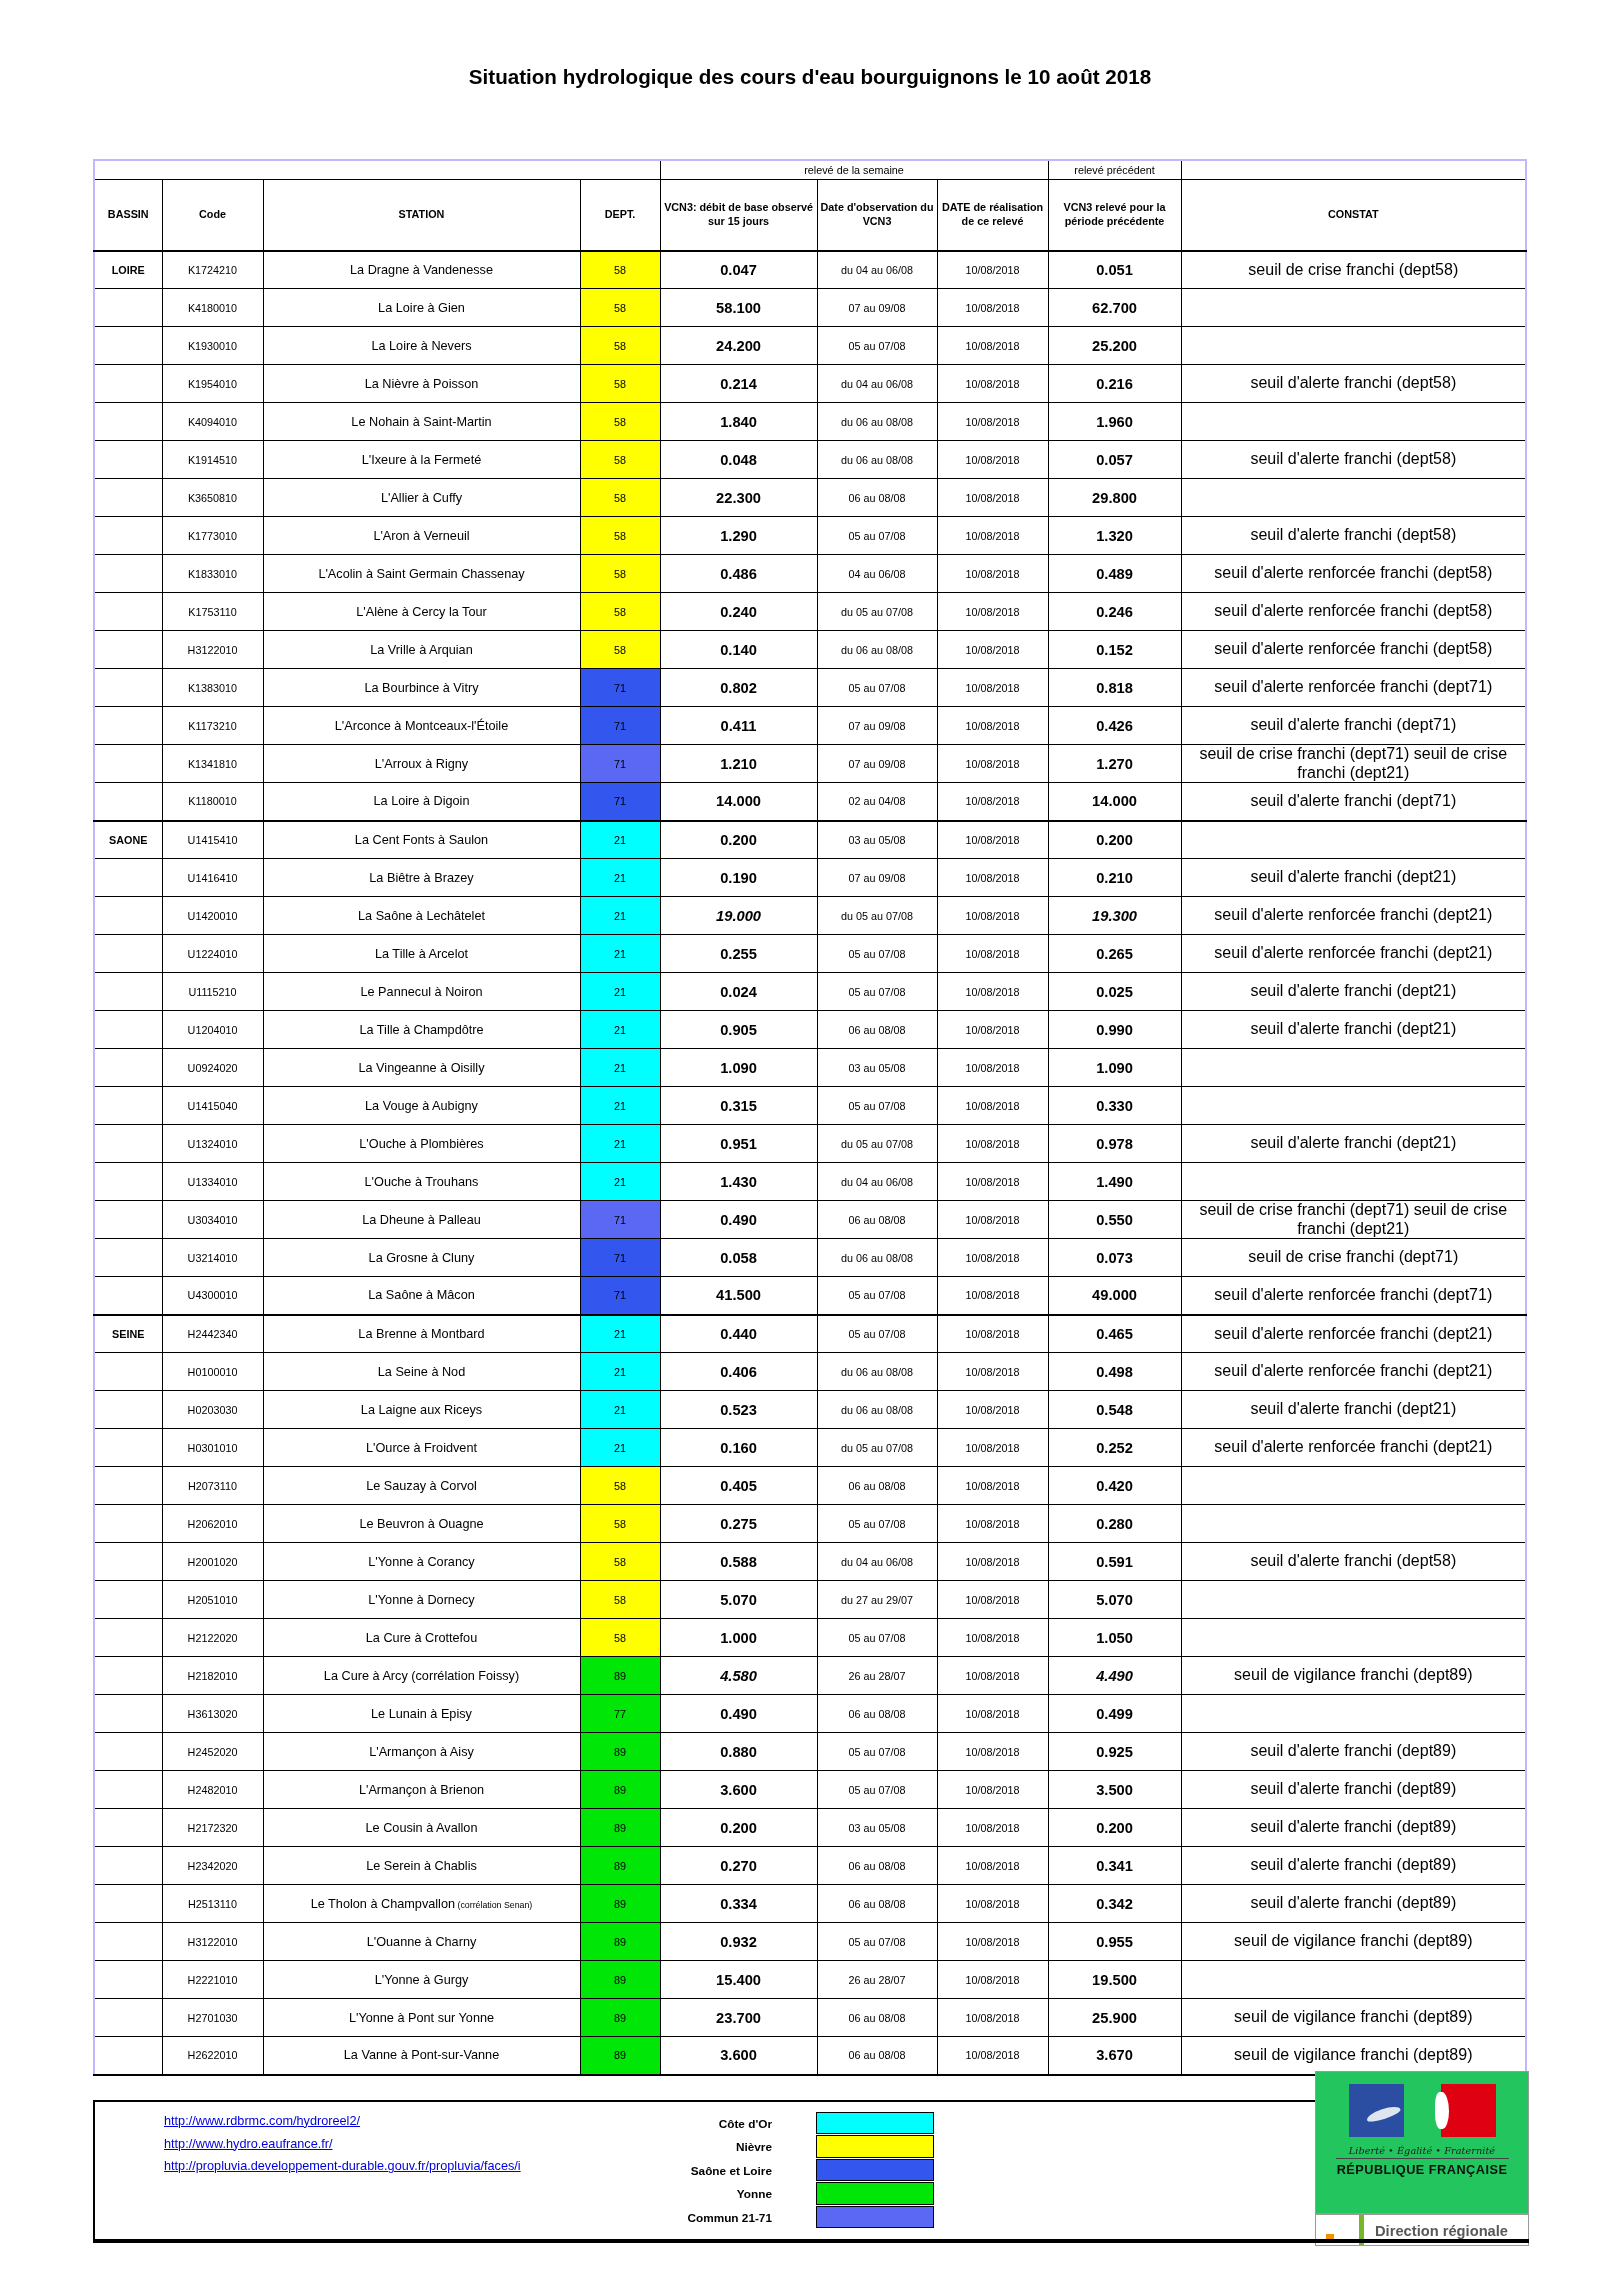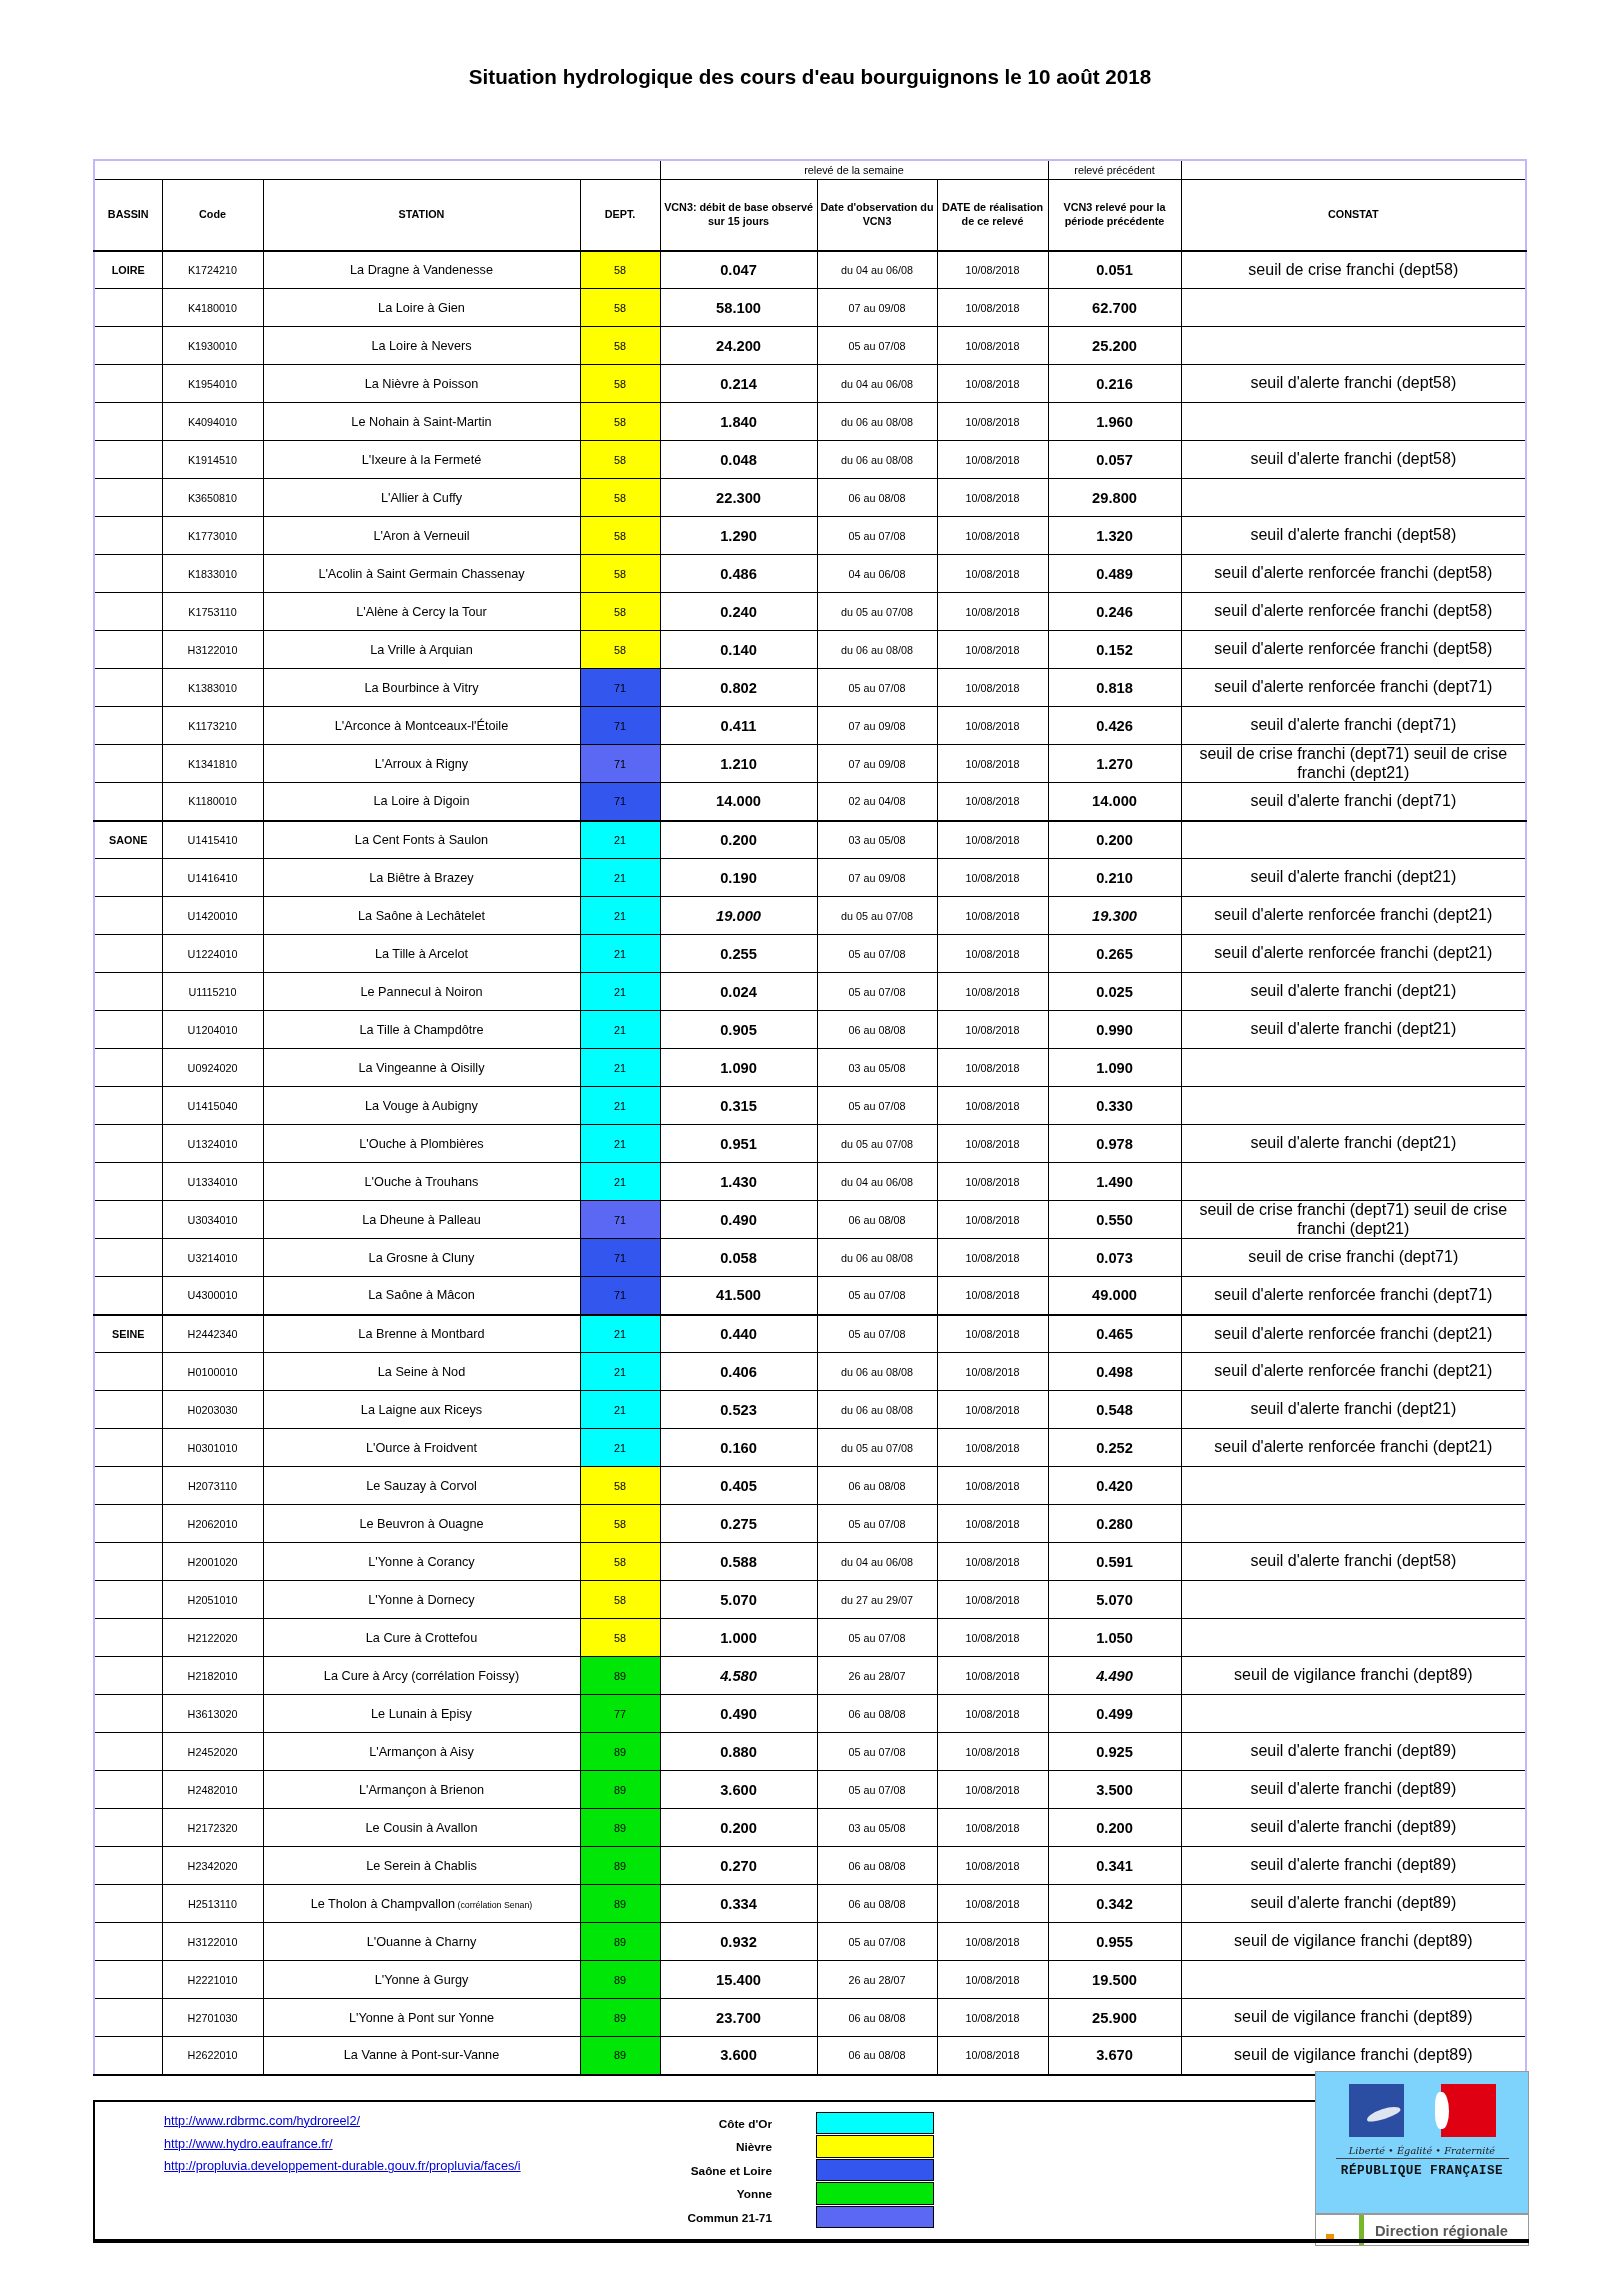--- a/index.html
+++ b/index.html
@@ -28,32 +28,32 @@
   td.c-constat{font-size:16px;text-align:center;line-height:1.15;padding:0 5.9px;}
   .footer{position:absolute;left:93px;top:2100px;width:1436px;height:142px;
           border:2px solid #000;border-bottom:none;box-sizing:border-box;background:#fff;z-index:1;}
   .bottom-line{position:absolute;left:93px;top:2239px;width:1436px;height:3.9px;background:#000;z-index:5;}
   .links{position:absolute;left:69px;top:11.8px;}
   .links a{display:block;font-size:12.7px;margin-bottom:8.8px;text-decoration:underline;}
   .legend{position:absolute;left:412px;top:9.8px;}
   .lrow{display:flex;align-items:center;height:23.5px;}
   .llabel{display:inline-block;width:265px;text-align:right;font-size:11.8px;font-weight:bold;padding-right:44px;}
   .lswatch{display:inline-block;width:118px;height:22.5px;border:1px solid #000;margin-top:-1px;box-sizing:border-box;}
-  .rf-box{position:absolute;left:1315px;top:2071px;width:214px;height:143px;background:#7dd3fc;
+  .rf-box{position:absolute;left:1315px;top:2071px;width:214px;height:143px;background:#22c55e;
           border:1px solid #999;box-sizing:border-box;z-index:2;}
   .flag{width:147px;height:53px;margin:11.8px auto 0;position:relative;}
   .flag .b{position:absolute;left:0;top:0;width:55px;height:53px;}
   .flag .b .swoosh{position:absolute;left:17.6px;top:25.5px;width:35px;height:9.8px;background:#fff;
           border-radius:50% 50% 50% 50%/60% 60% 40% 40%;transform:rotate(-18deg);opacity:.85;}
   .flag .r{position:absolute;right:0;top:0;width:55px;height:53px;}
   .flag .face{position:absolute;right:47px;top:7.8px;width:13.7px;height:37px;background:#fff;
           border-radius:40% 60% 55% 45%;}
   .motto{font-family:"DejaVu Serif", serif;font-style:italic;font-size:9.8px;text-align:center;
          width:173px;margin:7.8px auto 0;border-bottom:1px solid #444;padding-bottom:2.9px;color:#222;}
-  .republique{font-family:Liberation Mono, monospace;font-size:12.7px;font-weight:bold;text-align:center;
+  .republique{font-family:Liberation Sans, sans-serif;font-size:12.7px;font-weight:bold;text-align:center;
          margin-top:3.9px;letter-spacing:0.5px;color:#111;}
   .dir-box{position:absolute;left:1315px;top:2214px;width:214px;height:32px;background:#fff;
           border:1px solid #999;box-sizing:border-box;overflow:hidden;z-index:2;}
   .dir-box .gbar{position:absolute;left:43px;top:0;bottom:0;width:4.9px;}
   .dir-box .odot{position:absolute;left:9.8px;top:18.6px;width:7.8px;height:7.8px;}
   .dir-box .dirtext{position:absolute;left:59px;top:7.8px;font-size:14.7px;font-weight:bold;}
 </style>
 </head>
 <body>
 

